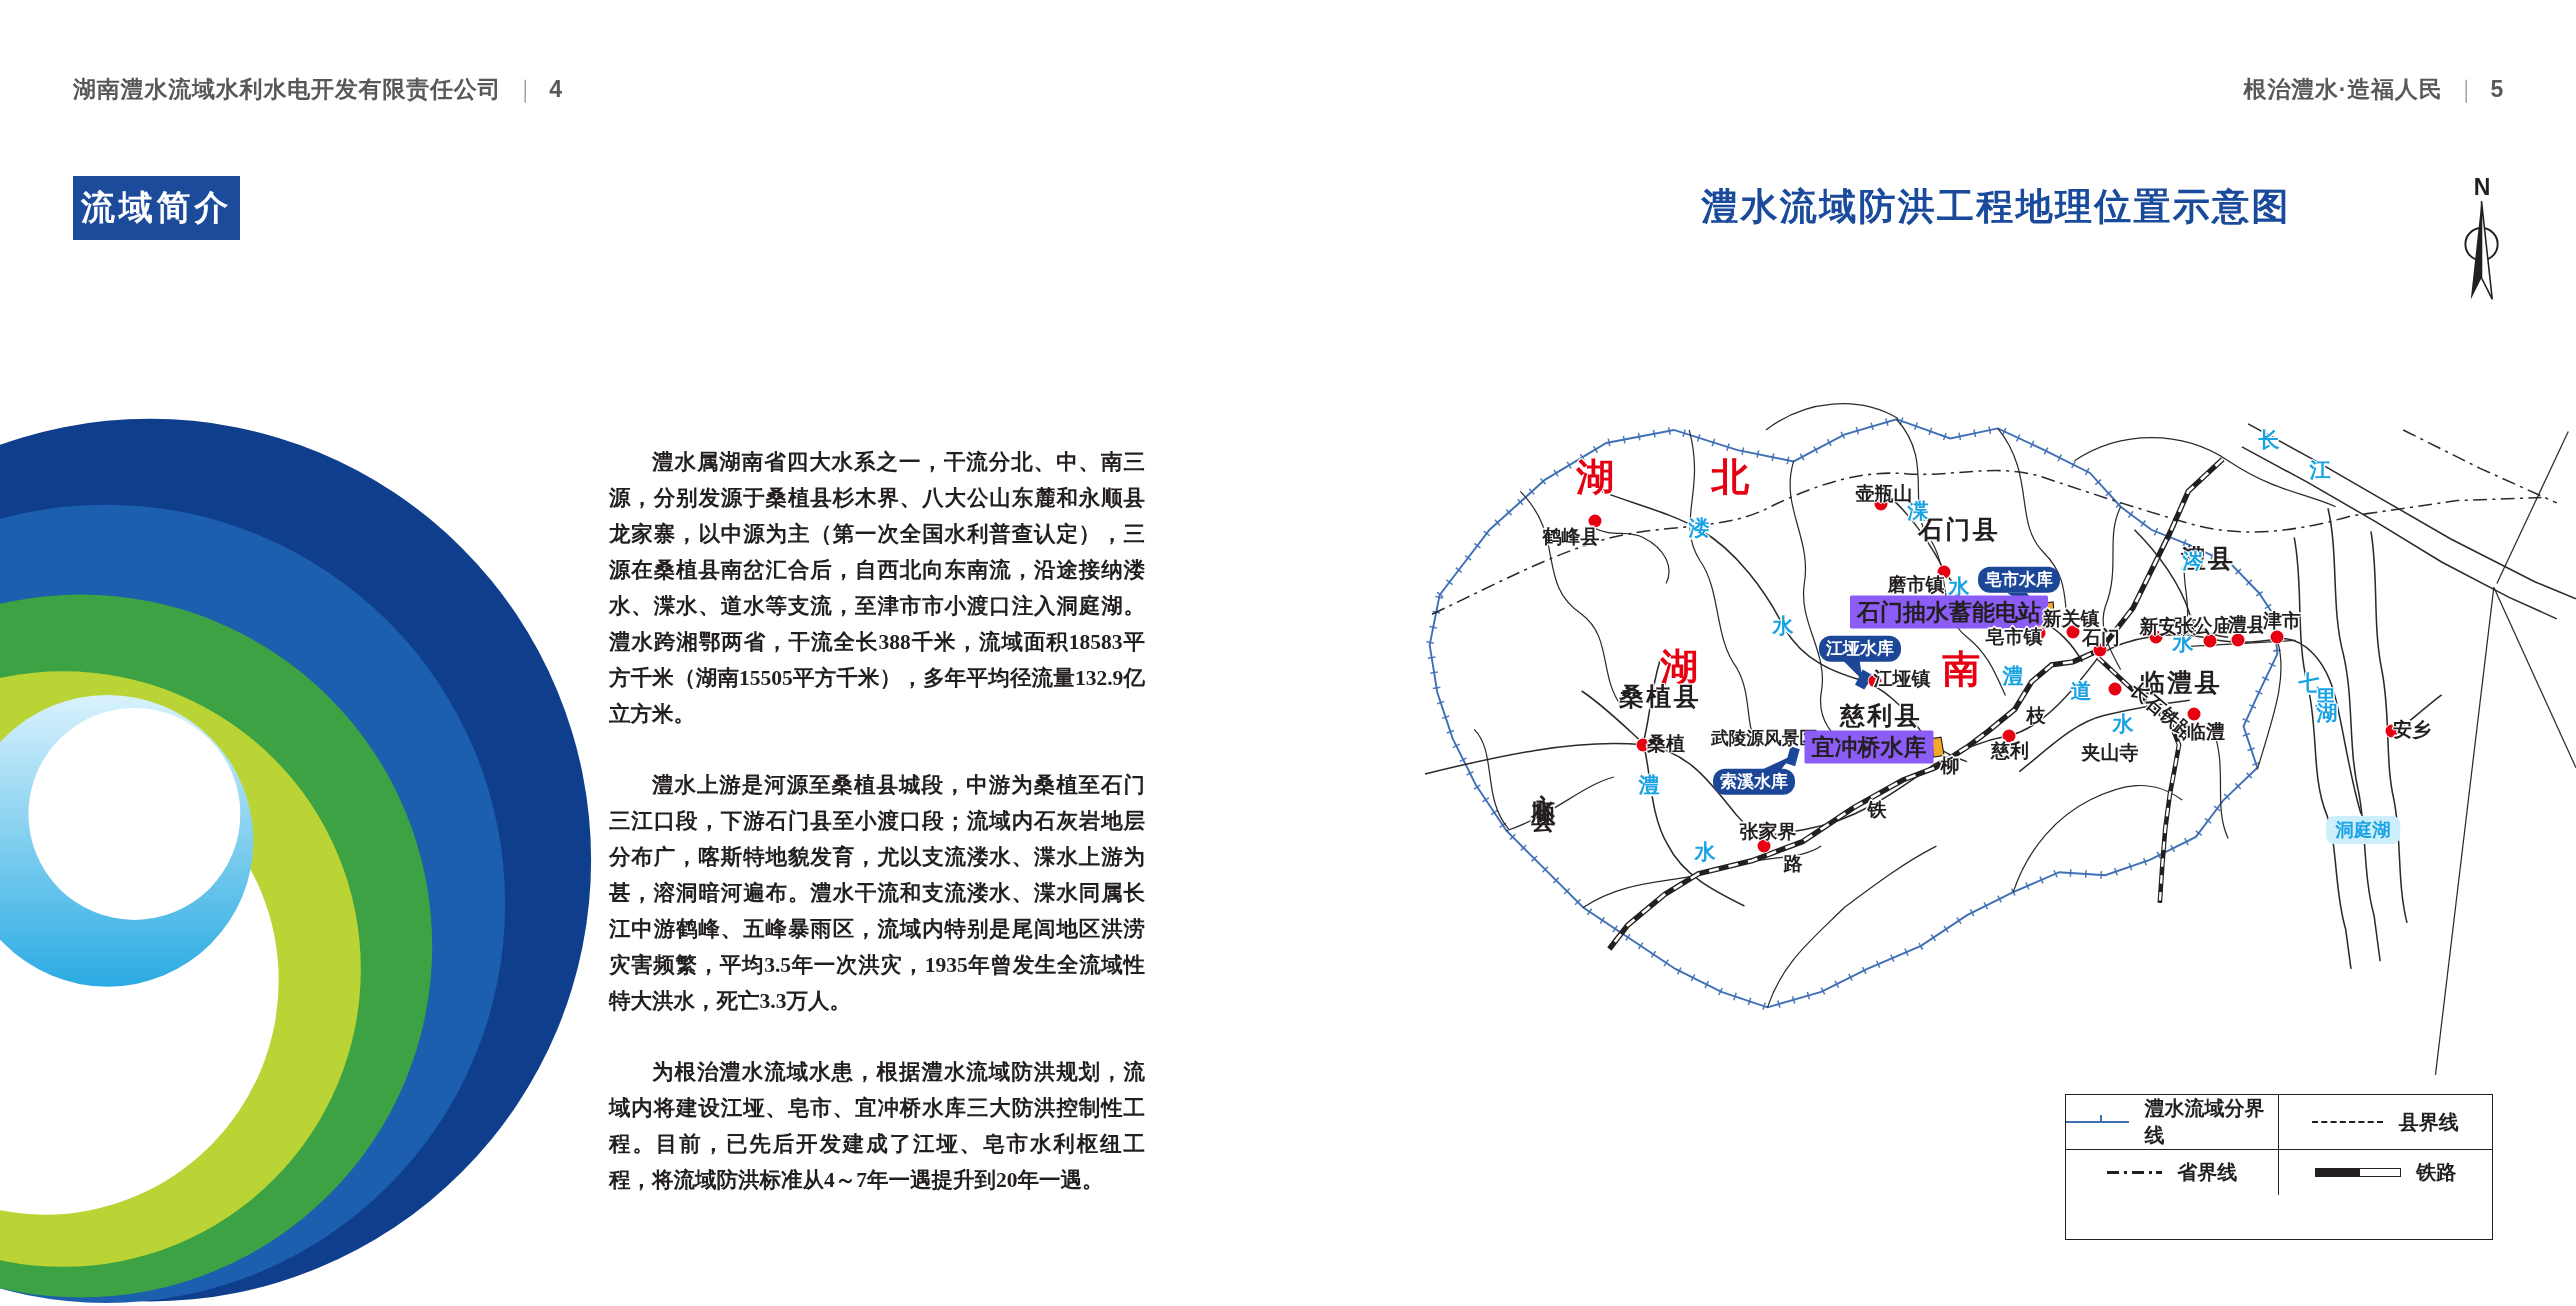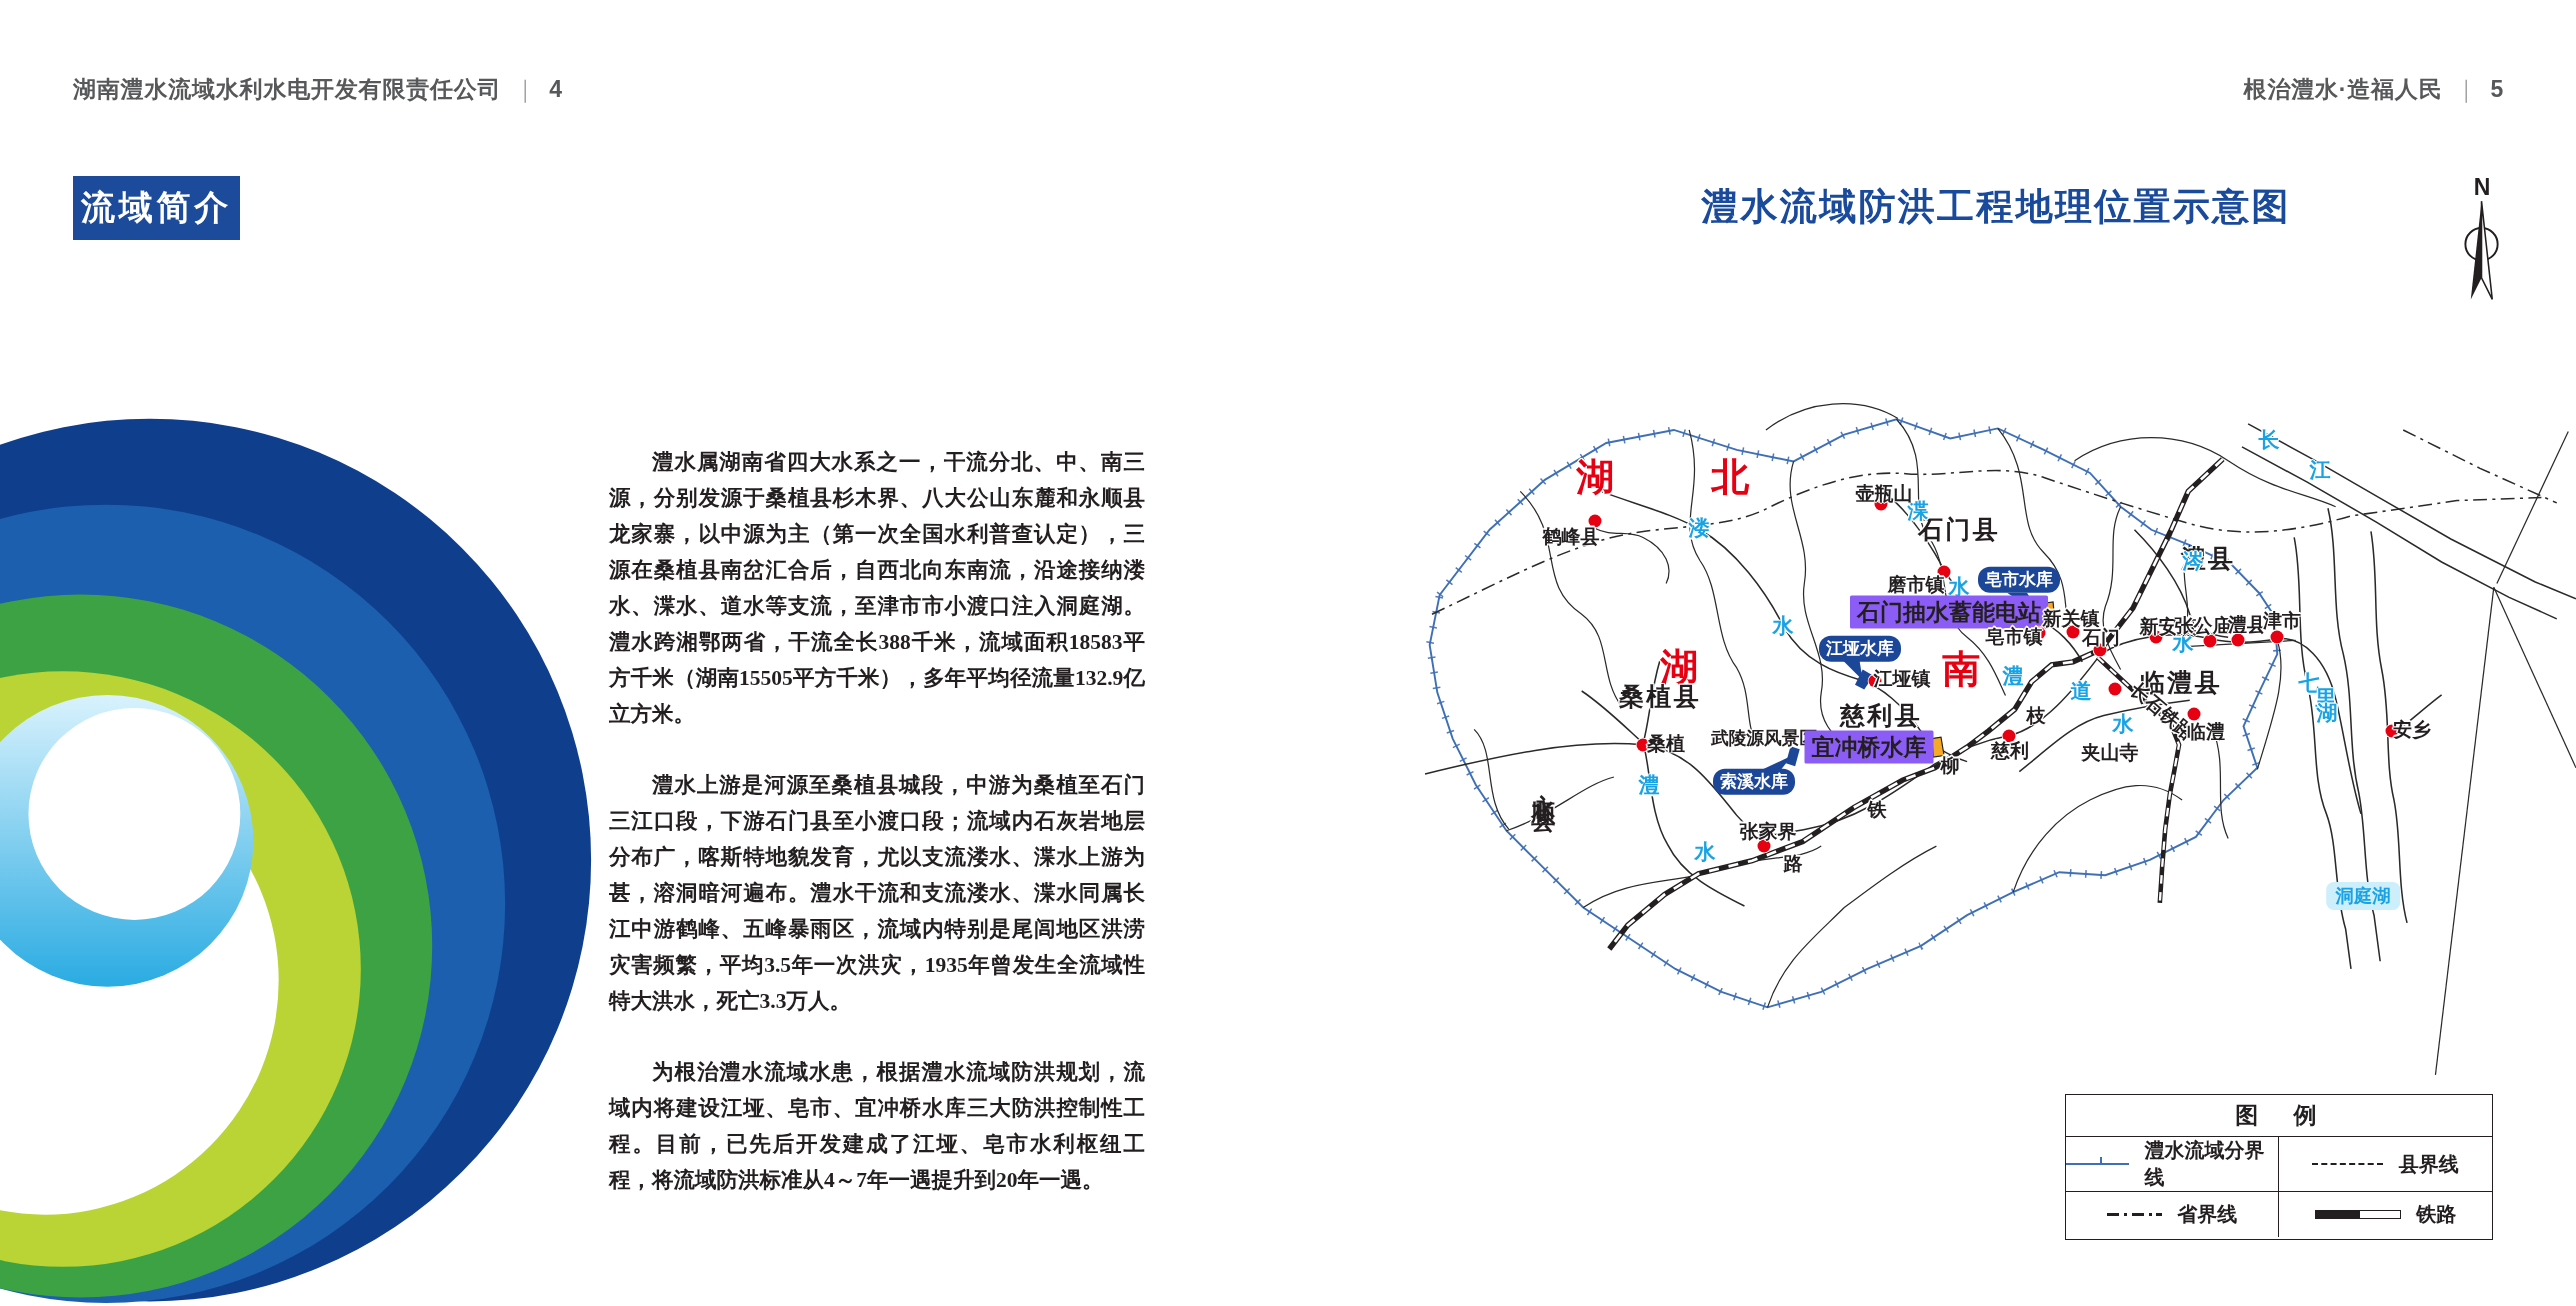--- a/index.html
+++ b/index.html
@@ -199,21 +199,21 @@
     <div class="mlabel halo lb-river" style="left: 2013px; top: 676px;">澧</div>
     <div class="mlabel halo lb-river" style="left: 2081px; top: 691px;">道</div>
     <div class="mlabel halo lb-river" style="left: 2123px; top: 724px;">水</div>
     <div class="mlabel halo lb-river" style="left: 2193px; top: 561px;">涔</div>
     <div class="mlabel halo lb-river" style="left: 2183px; top: 643px;">水</div>
     <div class="mlabel halo lb-river" style="left: 2309px; top: 683px;">七</div>
     <div class="mlabel halo lb-river" style="left: 2326px; top: 698px;">里</div>
     <div class="mlabel halo lb-river" style="left: 2327px; top: 713px;">湖</div>
     <div class="mlabel halo lb-river" style="left: 2269px; top: 440px;">长</div>
     <div class="mlabel halo lb-river" style="left: 2320px; top: 470px;">江</div>
-    <div class="mlabel lb-lake" style="left: 2363px; top: 896px;">洞庭湖</div>
+    <div class="mlabel lb-lake" style="left: 2363px; top: 830px;">洞庭湖</div>
     <div class="mlabel halo lb-rail" style="left: 2036px; top: 716px;">枝</div>
     <div class="mlabel halo lb-rail" style="left: 1950px; top: 766px;">柳</div>
     <div class="mlabel halo lb-rail" style="left: 1877px; top: 810px;">铁</div>
     <div class="mlabel halo lb-rail" style="left: 1793px; top: 864px;">路</div>
     <div class="mlabel halo lb-rail" style="left: 2162px; top: 712px; transform: translate(-50%, -50%) rotate(40deg);">长石铁路</div>
     <div class="mlabel halo lb-scenic" style="left: 1764px; top: 739px;">武陵源风景区</div>
     <div class="mlabel lb-box-navy" style="left: 2019px; top: 580px;">皂市水库</div>
     <div class="mlabel lb-box-navy" style="left: 1860px; top: 649px;">江垭水库</div>
     <div class="mlabel lb-box-navy" style="left: 1754px; top: 782px;">索溪水库</div>
     <div class="mlabel lb-box-orange" style="left: 1869px; top: 747px;">宜冲桥水库</div>
@@ -248,21 +248,20 @@
     <div class="mlabel halo lb-town" style="left: 2010px; top: 751px;">慈利</div>
     <div class="city-dot" style="left: 1764px; top: 846px;"></div>
     <div class="mlabel halo lb-town" style="left: 1768px; top: 832px;">张家界</div>
     <div class="city-dot" style="left: 1643px; top: 745px;"></div>
     <div class="mlabel halo lb-town" style="left: 1666px; top: 744px;">桑植</div>
     <div class="city-dot" style="left: 1875px; top: 681px;"></div>
     <div class="mlabel halo lb-town" style="left: 1902px; top: 679px;">江垭镇</div>
   </div>
 
 <div class="legend">
-  <div class="legend-title">图　例</div>
   <div class="legend-grid">
     <div class="legend-cell">
       <span class="sym sym-basin"></span>
       <span>澧水流域分界线</span>
     </div>
     <div class="legend-cell">
       <span class="sym sym-county"></span>
       <span>县界线</span>
     </div>
     <div class="legend-cell">

